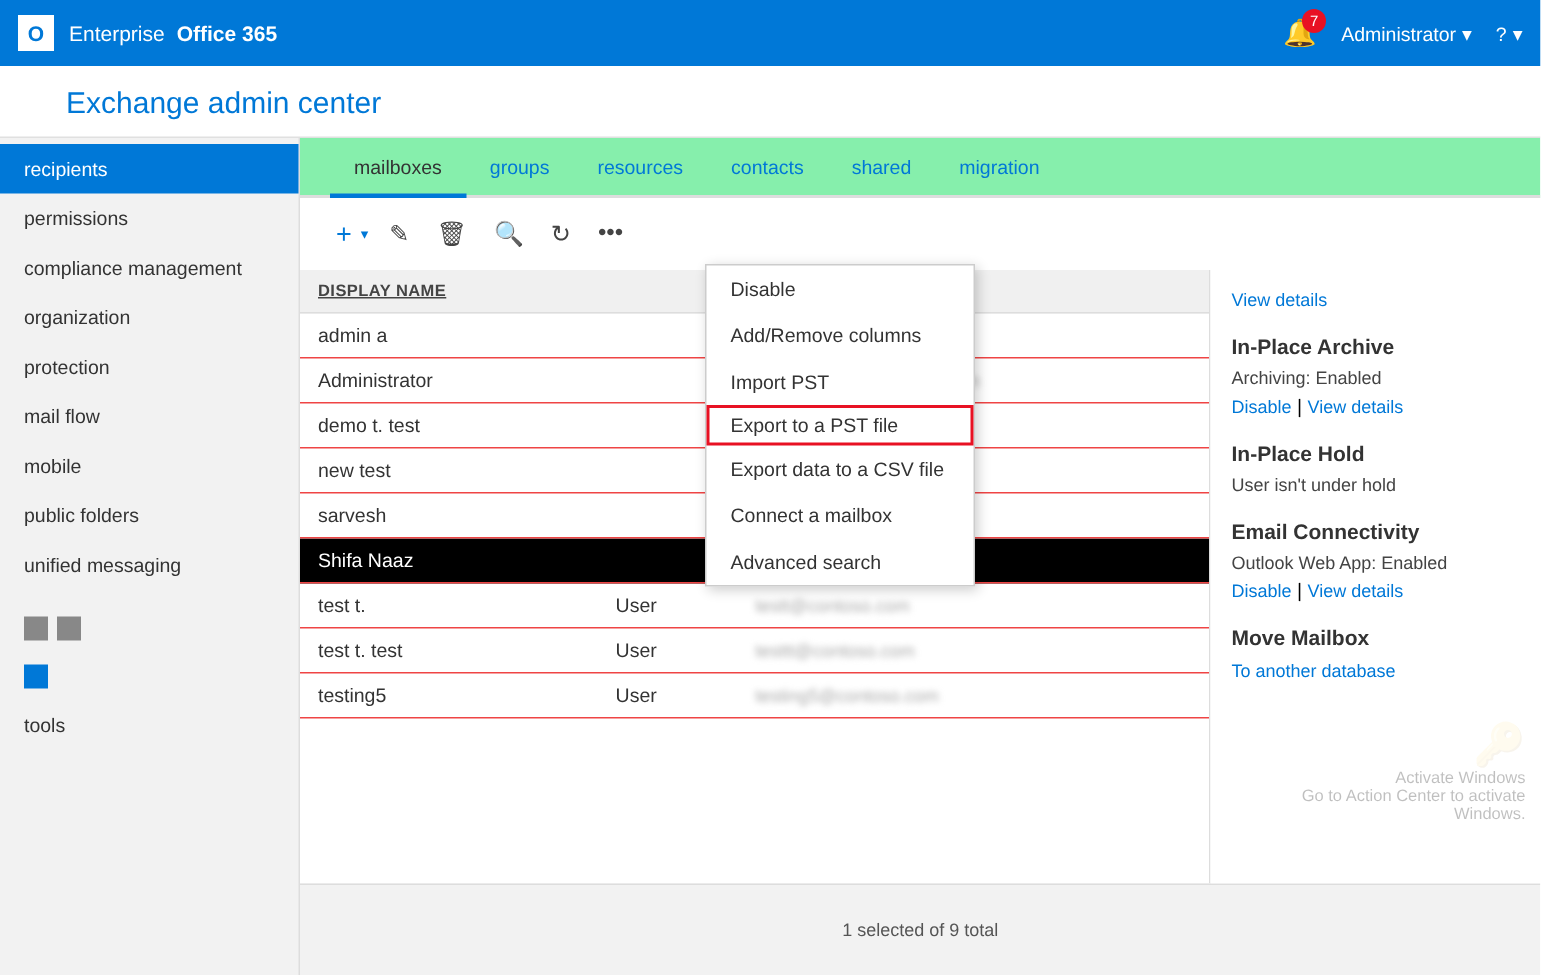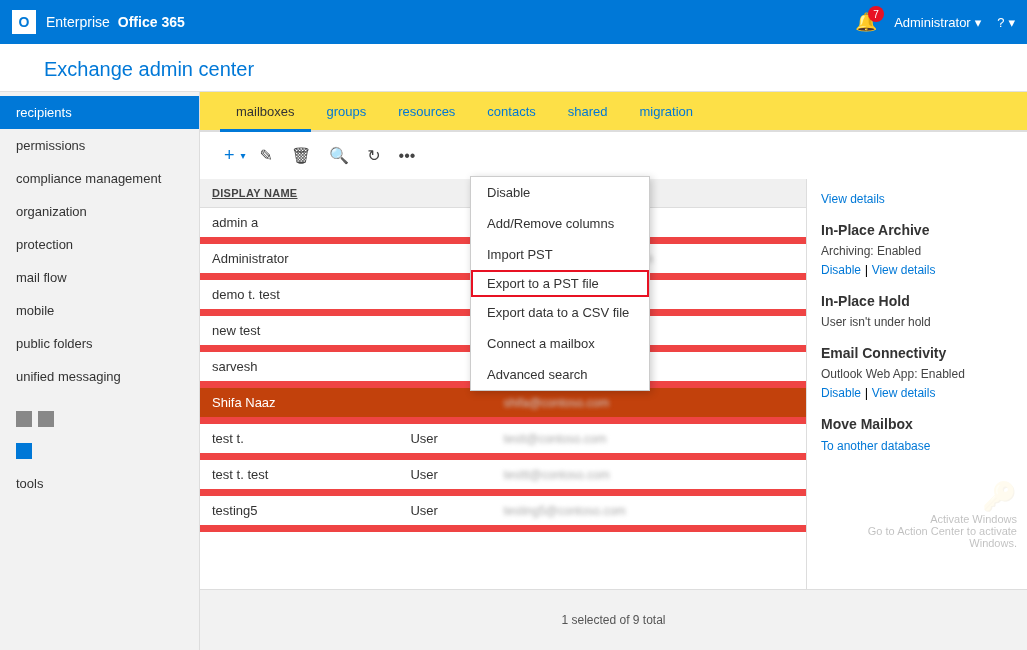--- a/index.html
+++ b/index.html
@@ -78,21 +78,21 @@
       display: flex;
       flex-direction: column;
       overflow: hidden;
     }
 
     
     .tab-bar {
       display: flex;
       padding: 0 20px;
       border-bottom: 2px solid #ddd;
-      background: #fde047;
+      background: #86efac;
       gap: 0;
     }
     .tab-item {
       padding: 12px 16px 10px 16px;
       cursor: pointer;
       color: #0078d7;
       font-size: 13px;
       border-bottom: 3px solid transparent;
       margin-bottom: -2px;
       text-decoration: none;
@@ -178,23 +178,23 @@
       text-align: left;
       padding: 8px 12px;
       font-size: 11px;
       font-weight: 600;
       color: #444;
       text-transform: uppercase;
       letter-spacing: 0.3px;
       text-decoration: underline;
     }
     .data-table tbody tr {
-      border-bottom: 7px solid #ef4444;
-    }
-    .data-table tbody tr.selected { background: #c2410c; color: white; }
+      border-bottom: 1px solid #ef4444;
+    }
+    .data-table tbody tr.selected { background: #000000; color: white; }
     .data-table tbody tr.selected td { color: white; }
     .data-table tbody td {
       padding: 7px 12px;
       font-size: 13px;
       color: #333;
     }
     .email-blur {
       color: #aaa;
       font-size: 12px;
       filter: blur(2px);

